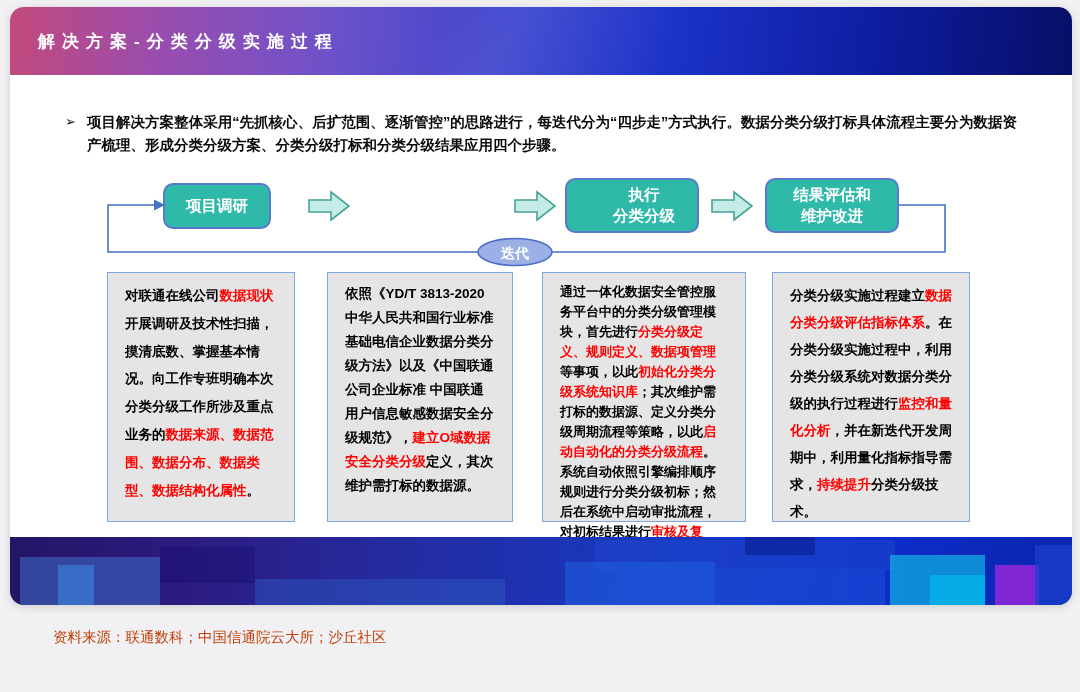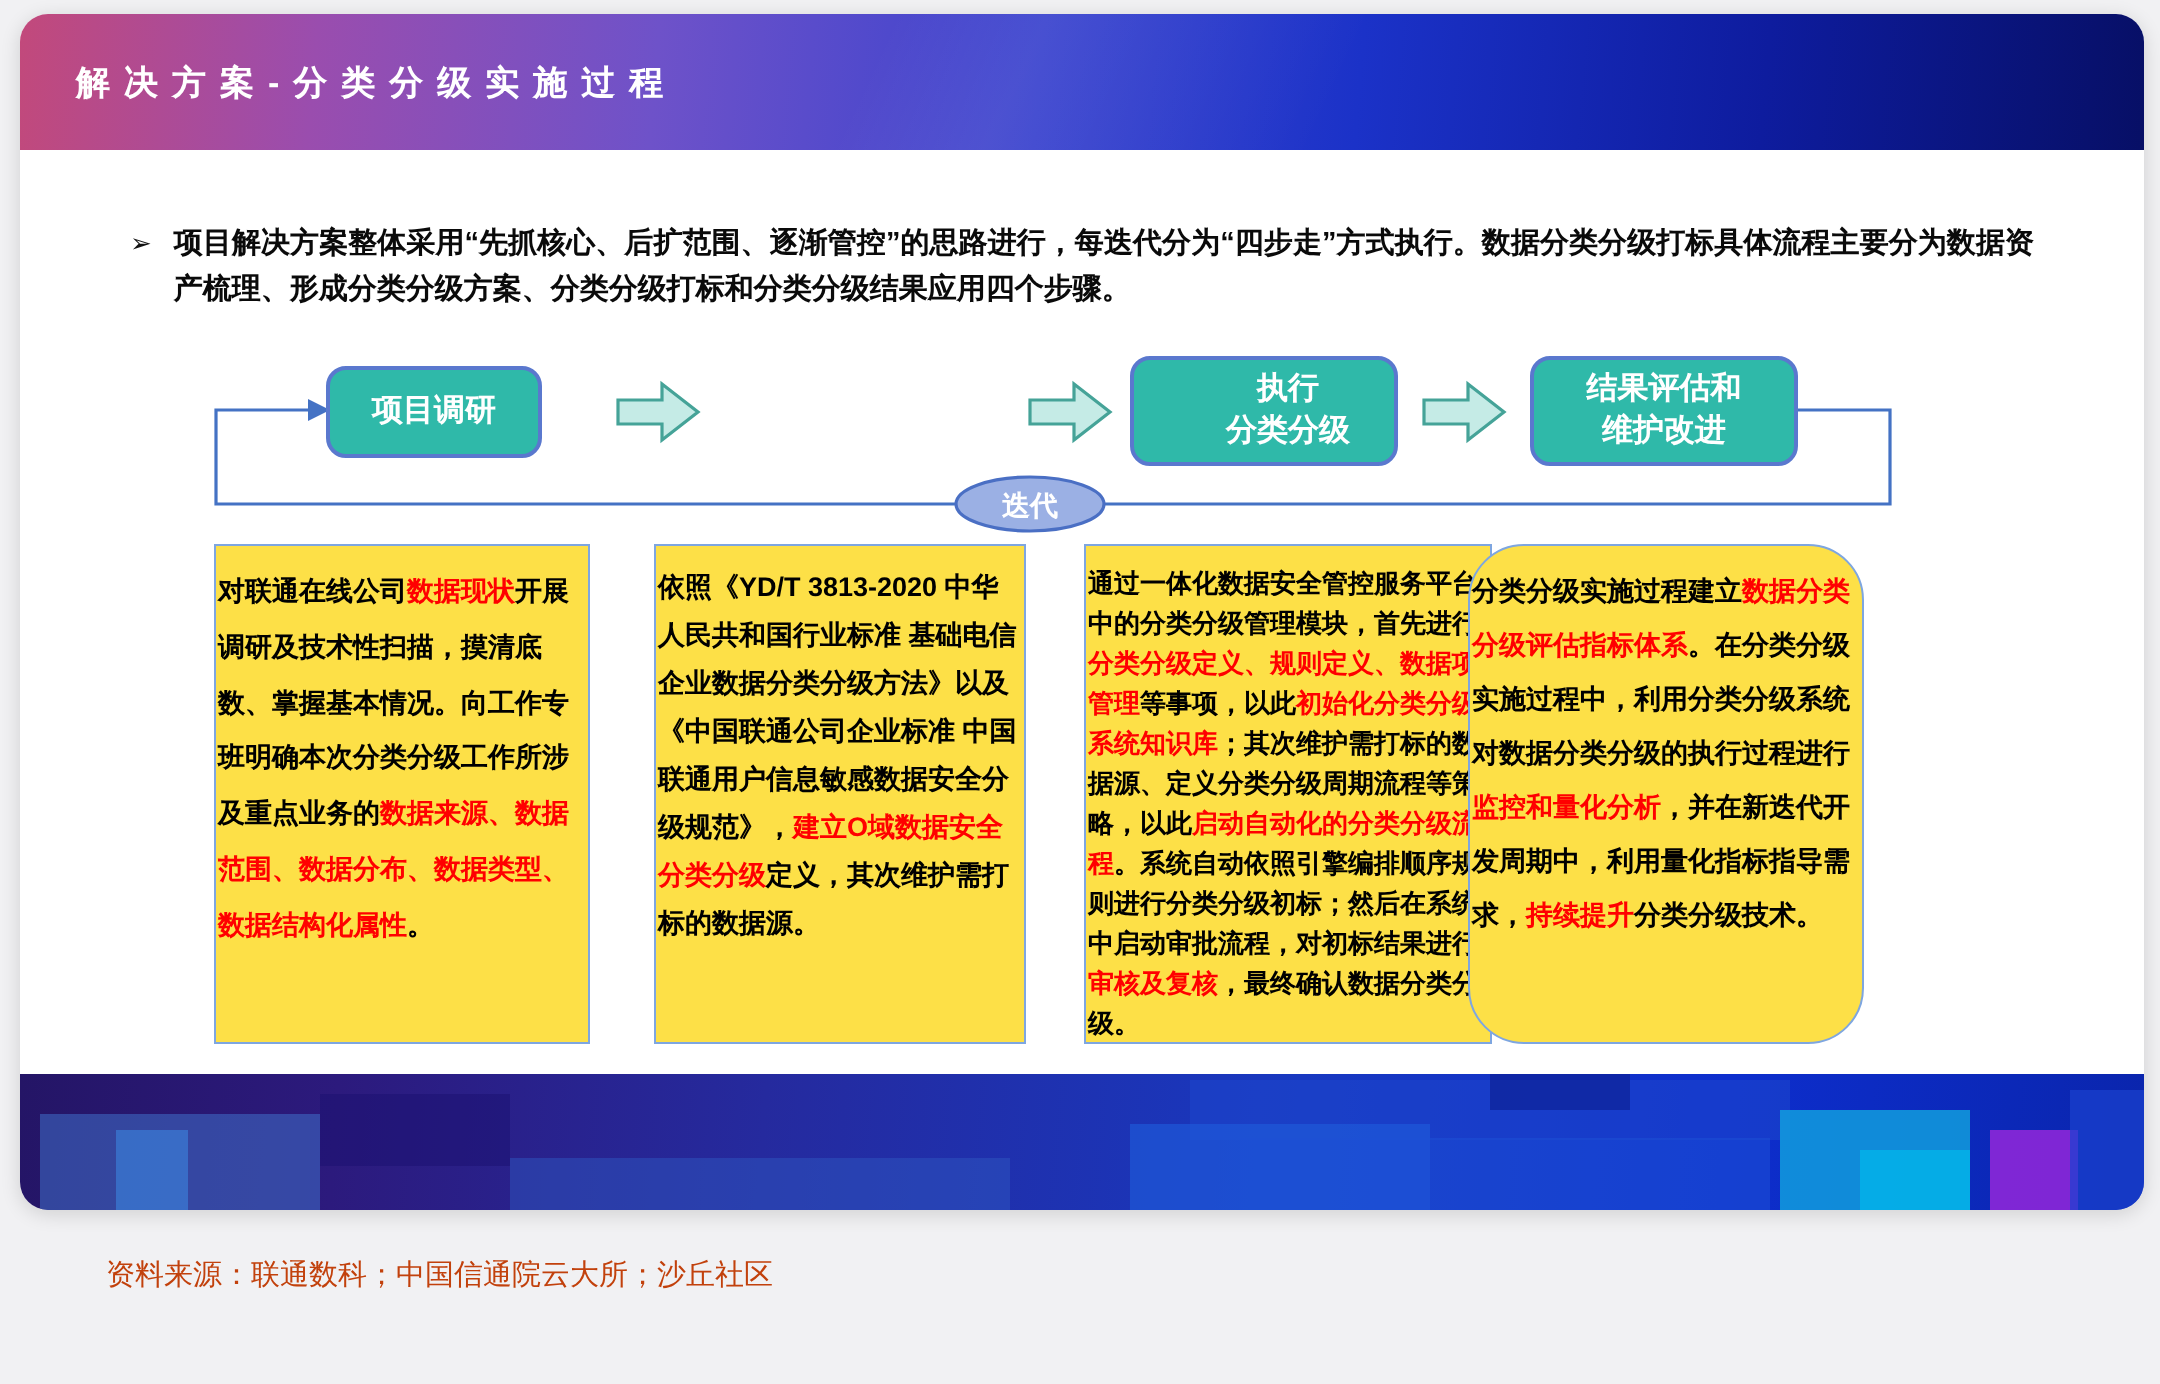--- a/index.html
+++ b/index.html
@@ -22,26 +22,26 @@
   .step{position:absolute;background:#2fb9a9;border:2px solid#5a78ce;border-radius:10px;
     color:#fff;font-weight:bold;font-size:15.5px;display:flex;align-items:center;justify-content:center;
     text-align:center;white-space:pre-line;line-height:1.3;box-sizing:border-box;}
   .step1{left:153px;top:176px;width:108px;height:46px;}
   .step2{left:348px;top:171px;width:134px;height:55px;}
   .step3{left:555px;top:171px;width:134px;height:55px;padding-left:24px;}
   .step4{left:755px;top:171px;width:134px;height:55px;}
   .flow-arrow{position:absolute;top:182px;}
   .fa1{left:297px;} .fa2{left:503px;} .fa3{left:700px;}
   
-  .desc{position:absolute;top:265px;height:250px;background:#fde047;border:1px solid #7ea6e0;
-    box-sizing:border-box;padding:9px 1px;font-weight:bold;color:#000;}
+  .desc{position:absolute;top:265px;height:250px;background:#e5e5e5;border:1px solid #7ea6e0;
+    box-sizing:border-box;padding:9px 17px;font-weight:bold;color:#000;}
   .desc1{left:97px;width:188px;font-size:13.5px;line-height:2.06;}
   .desc2{left:317px;width:186px;font-size:13.5px;line-height:1.78;}
   .desc3{left:532px;width:204px;font-size:13px;line-height:1.54;}
-  .desc4{left:724px;width:198px;font-size:13.5px;line-height:2.0;border-radius:28px;}
+  .desc4{left:762px;width:198px;font-size:13.5px;line-height:2.0;}
   .red{color:#ff0000;}
   
   .band{position:absolute;left:0;bottom:0;width:100%;height:68px;overflow:hidden;
     background:linear-gradient(95deg,#241566 0%,#2c1a7d 15%,#252a9e 35%,#1838c0 60%,#0d2ecd 80%,#0a25ad 100%);}
   .band div{position:absolute;}
   
   .footer{position:absolute;left:28px;top:628px;color:#c2410c;font-size:14.5px;margin-left:25px;}
 </style>
 </head>
 <body>

